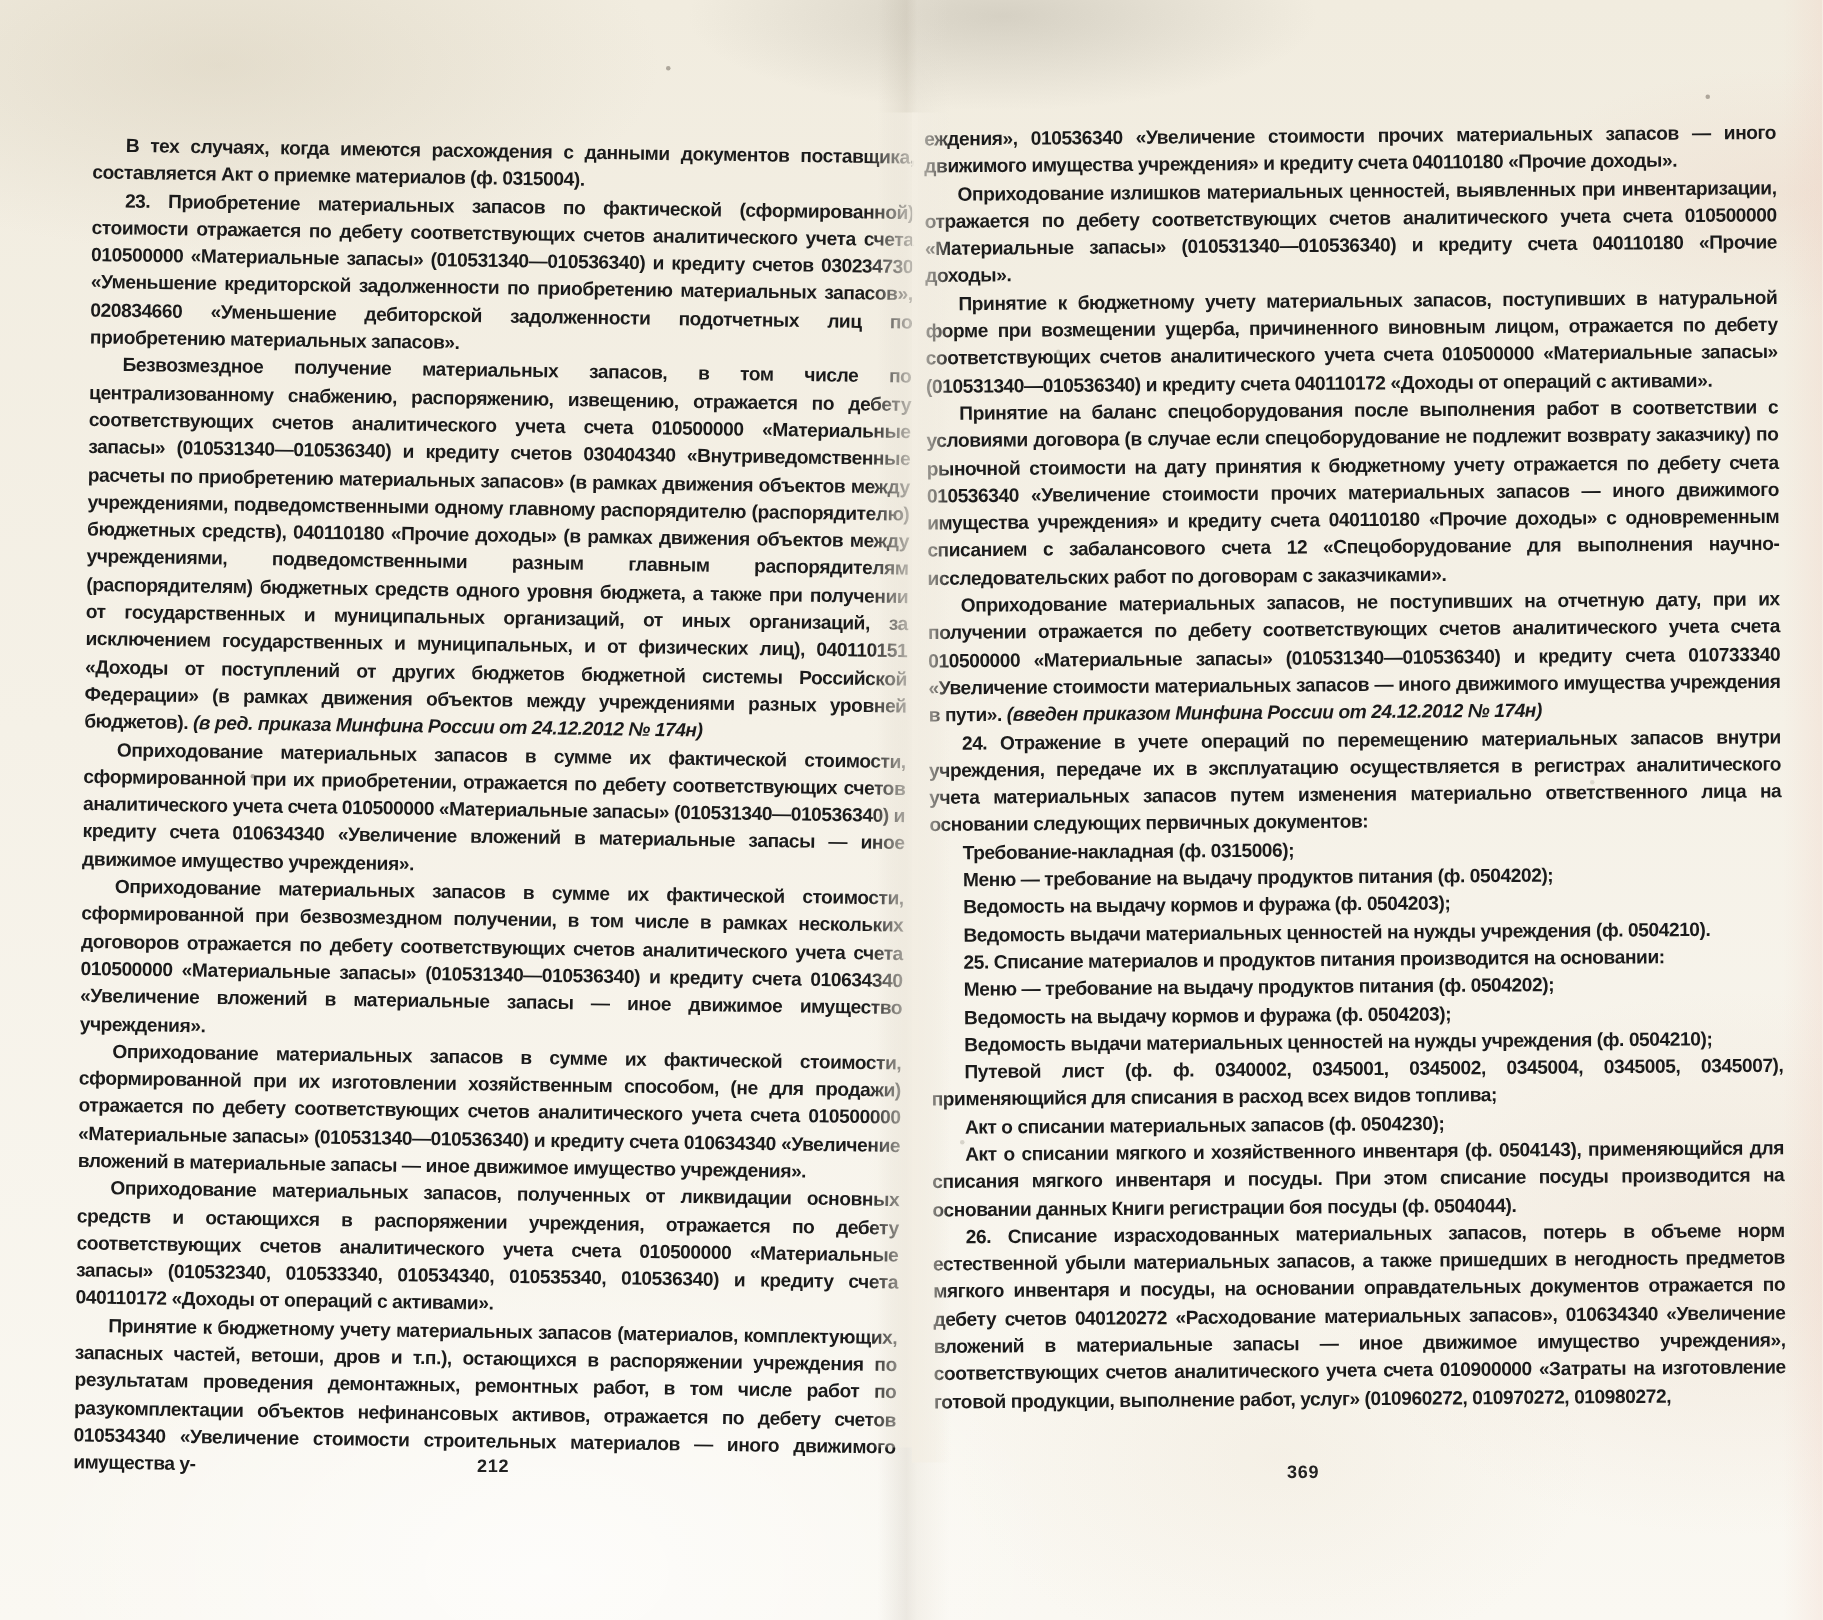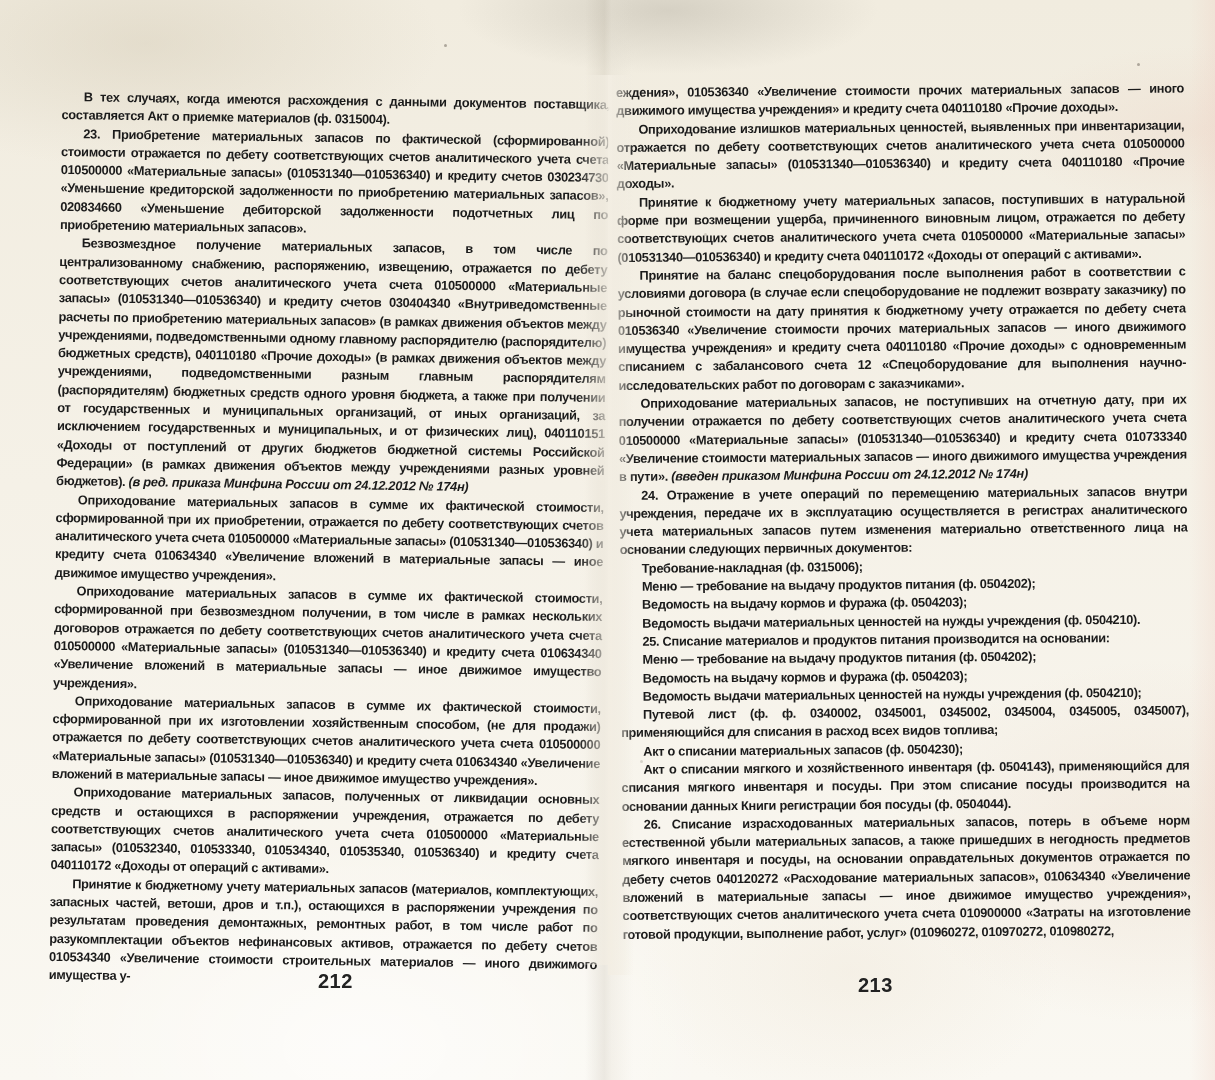--- a/index.html
+++ b/index.html
@@ -65,21 +65,21 @@
   }
   .page-text-right {
     left: 616px;
     top: 84px;
     width: 568px;
     transform: rotate(-0.45deg);
     transform-origin: 0 0;
   }
   .pagenum {
     position: absolute;
-    font-size: 20px;
+    font-size: 12px;
     font-weight: bold;
     color: #222;
     letter-spacing: 0.5px;
   }
   .pagenum-left  { left: 318px; top: 970px; }
   .pagenum-right { left: 858px; top: 974px; }
   
   .gutter-fade-left {
     position: absolute;
     left: 578px;
@@ -163,13 +163,13 @@
     <p><span>Акт о списании мягкого и хозяйственного инвентаря (ф. 0504143), применяющийся для списания мягкого инвентаря и посуды. При этом списание посуды производится на основании данных Книги регистрации боя посуды (ф. 0504044).</span></p>
     <p><span>26. Списание израсходованных материальных запасов, потерь в объеме норм естественной убыли материальных запасов, а также пришедших в негодность предметов мягкого инвентаря и посуды, на основании оправдательных документов отражается по дебету счетов 040120272 «Расходование материальных запасов», 010634340 «Увеличение вложений в материальные запасы — иное движимое имущество учреждения», соответствующих счетов аналитического учета счета 010900000 «Затраты на изготовление готовой продукции, выполнение работ, услуг» (010960272, 010970272, 010980272,</span></p>
   </div>
 
 <div class="gutter-fade-left"></div>
 <div class="gutter-fade-right"></div>
 <div class="edge-tint-right"></div>
 
 <div class="pagenum pagenum-left">212</div>
 
-<div class="pagenum pagenum-right">213</div>
+<div class="pagenum pagenum-right">369</div>
 
 </body></html>

